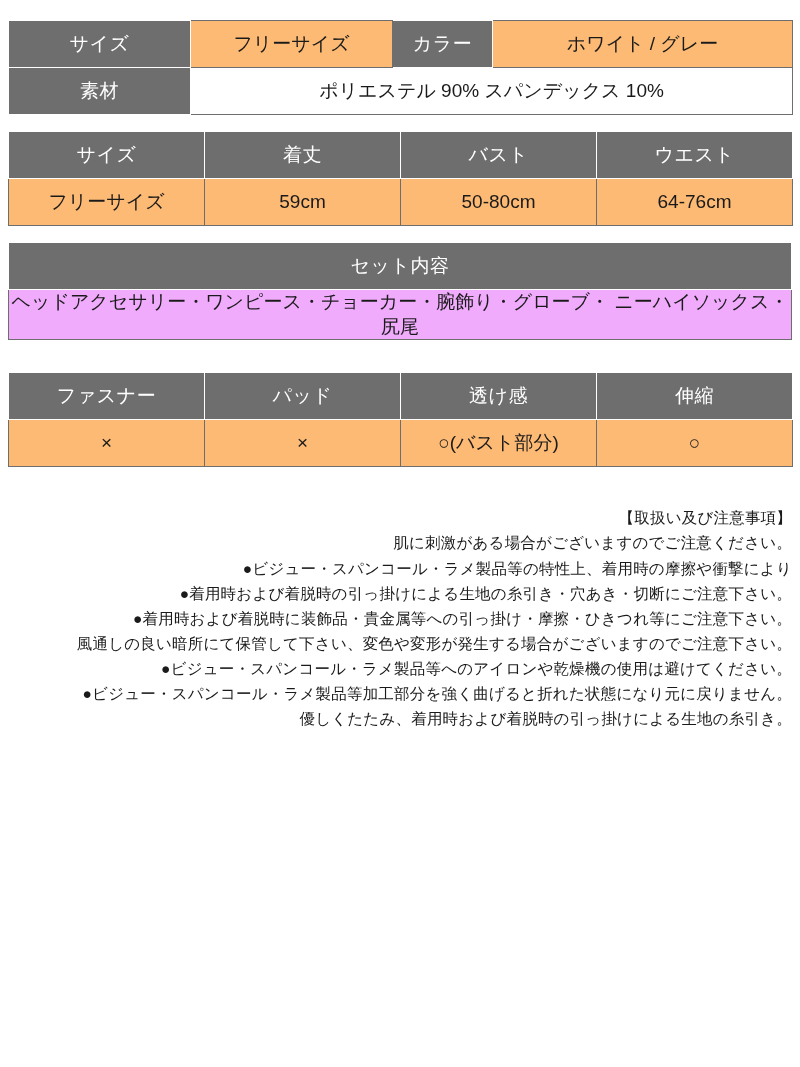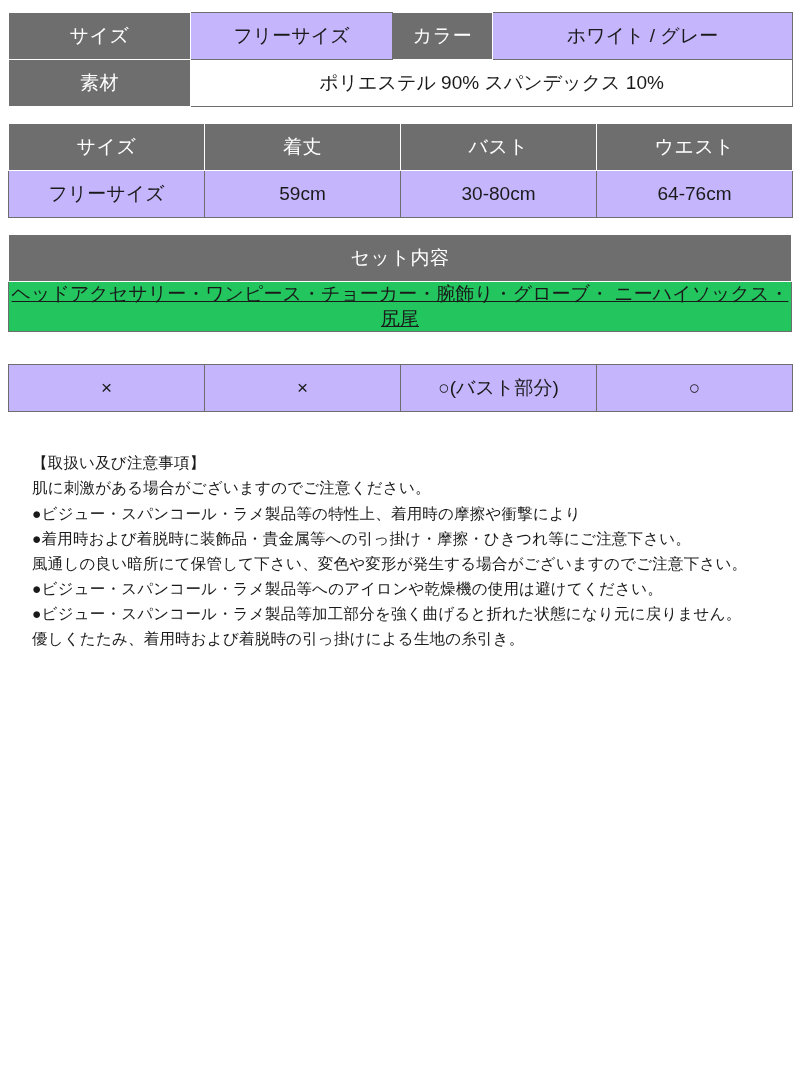--- a/index.html
+++ b/index.html
@@ -12,21 +12,21 @@
     height: 1067px;
     font-family: "Liberation Sans", "DejaVu Sans", sans-serif;
     color: #1a1a1a;
     -webkit-font-smoothing: antialiased;
   }
   .page {
     width: 800px;
     height: 883px;
     position: relative;
     box-sizing: border-box;
-    padding: 12px 8px 0 8px;
+    padding: 20px 8px 0 8px;
   }
 
   table.spec {
     border-collapse: collapse;
     width: 784px;
     table-layout: fixed;
     margin-bottom: 14px;
   }
   table.spec td, table.spec th {
     border: 1px solid #ffffff;
@@ -38,21 +38,21 @@
     height: 46px;
     line-height: 1.3;
   }
   .hd {
     background: #6e6e6e;
     color: #ffffff;
     font-size: 19px;
     letter-spacing: 0.5px;
   }
   .cell {
-    background: #c4b5fd;
+    background: #fdba74;
     color: #1a1a1a;
     border: 1px solid #6e6e6e !important;
     font-size: 19px;
   }
   .cell-wide {
     background: #ffffff;
     color: #1a1a1a;
     border: 1px solid #6e6e6e !important;
     font-size: 19px;
     margin-left: 34px;
@@ -65,44 +65,44 @@
   #t1 col.c3 { width: 100px; }
   #t1 col.c4 { width: 300px; }
 
   
   #t2 { margin-bottom: 16px; }
   #t2 col { width: 196px; }
 
   
   #t3 { margin-bottom: 32px; }
   .set-body {
-    background: #22c55e;
+    background: #f0abfc;
     color: #1a1a1a;
     border: 1px solid #6e6e6e !important;
     height: 84px;
     font-size: 19px;
     line-height: 1.55;
     padding: 6px 10px;
-    text-decoration: underline;
   }
 
   
   #t4 { margin-bottom: 0; }
   #t4 col { width: 196px; }
 
   .notes {
     margin-top: 38px;
     padding-left: 24px;
     font-size: 15.5px;
     line-height: 1.62;
     color: #1a1a1a;
     letter-spacing: 0.2px;
   }
   .notes .line {
     white-space: pre-wrap;
+    text-align: right;
   }
 </style>
 </head>
 <body>
 
 <div class="page">
 
   <table class="spec" id="t1">
     <colgroup>
         <col class="c1">
@@ -134,21 +134,21 @@
     <tbody>
       <tr>
         <td class="hd">サイズ</td>
         <td class="hd">着丈</td>
         <td class="hd">バスト</td>
         <td class="hd">ウエスト</td>
       </tr>
       <tr>
         <td class="cell">フリーサイズ</td>
         <td class="cell">59cm</td>
-        <td class="cell">30-80cm</td>
+        <td class="cell">50-80cm</td>
         <td class="cell">64-76cm</td>
       </tr>
     </tbody>
   </table>
 
   <table class="spec" id="t3">
     <tbody>
       <tr>
         <td class="hd">セット内容</td>
       </tr>
@@ -161,32 +161,39 @@
 
   <table class="spec" id="t4">
     <colgroup>
         <col>
         <col>
         <col>
         <col>
       </colgroup>
     <tbody>
       <tr>
+        <td class="hd">ファスナー</td>
+        <td class="hd">パッド</td>
+        <td class="hd">透け感</td>
+        <td class="hd">伸縮</td>
+      </tr>
+      <tr>
         <td class="cell">×</td>
         <td class="cell">×</td>
         <td class="cell">○(バスト部分)</td>
         <td class="cell">○</td>
       </tr>
     </tbody>
   </table>
 
   <div class="notes">
     <div class="line">【取扱い及び注意事項】</div>
     <div class="line">肌に刺激がある場合がございますのでご注意ください。</div>
     <div class="line">●ビジュー・スパンコール・ラメ製品等の特性上、着用時の摩擦や衝撃により</div>
+    <div class="line">●着用時および着脱時の引っ掛けによる生地の糸引き・穴あき・切断にご注意下さい。</div>
     <div class="line">●着用時および着脱時に装飾品・貴金属等への引っ掛け・摩擦・ひきつれ等にご注意下さい。</div>
     <div class="line">風通しの良い暗所にて保管して下さい、変色や変形が発生する場合がございますのでご注意下さい。</div>
     <div class="line">●ビジュー・スパンコール・ラメ製品等へのアイロンや乾燥機の使用は避けてください。</div>
     <div class="line">●ビジュー・スパンコール・ラメ製品等加工部分を強く曲げると折れた状態になり元に戻りません。</div>
     <div class="line">優しくたたみ、着用時および着脱時の引っ掛けによる生地の糸引き。</div>
   </div>
 
 </div>
 
 </body></html>

